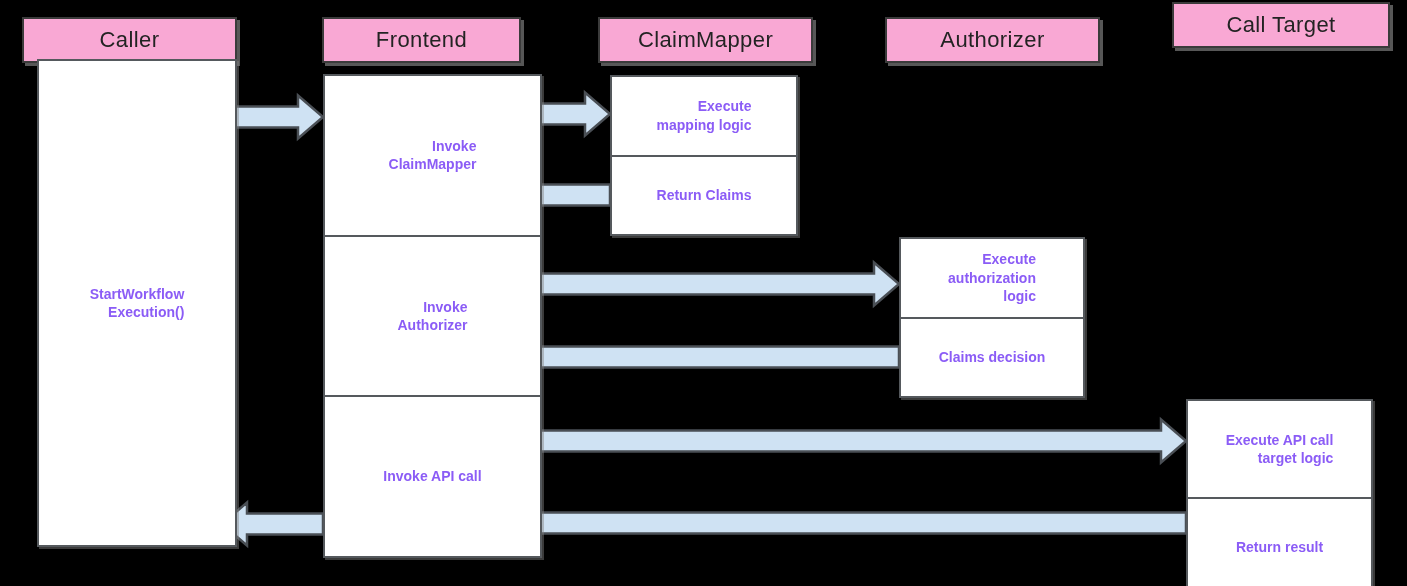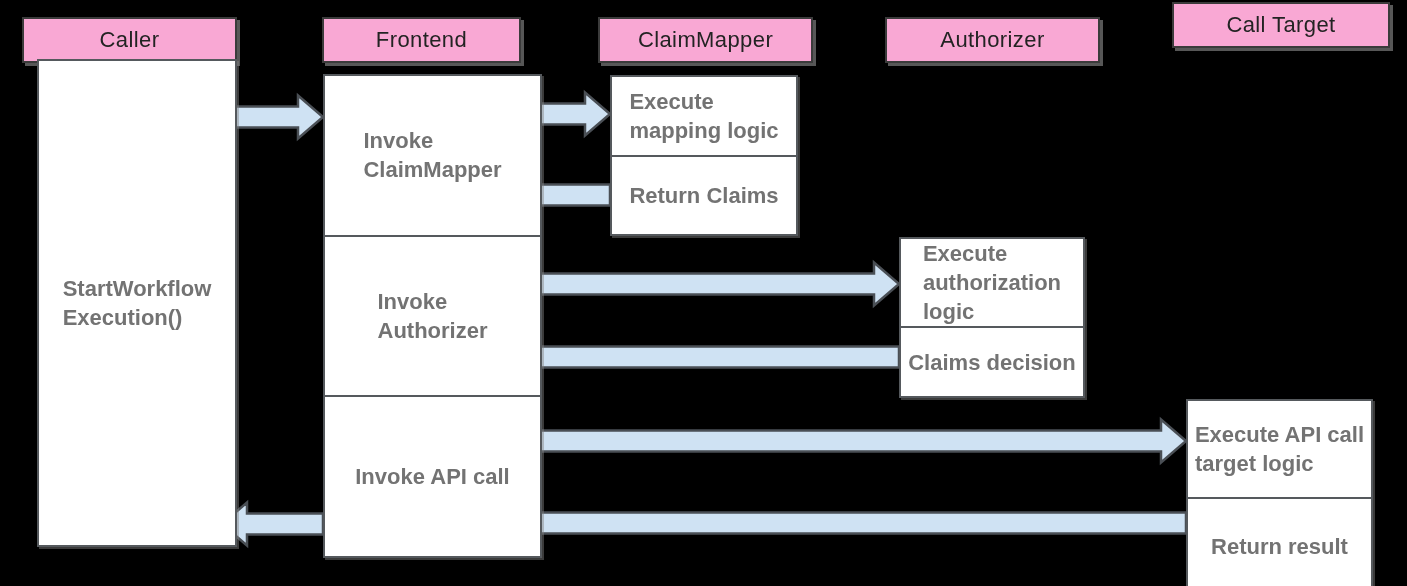--- a/index.html
+++ b/index.html
@@ -56,25 +56,25 @@
   .row{
     flex:1;
     display:flex;
     align-items:center;
     justify-content:center;
   }
   .row + .row{
     border-top:2px solid #55595d;
   }
   .blabel{
-    font-size:22px;
+    font-size:14px;
     font-weight:700;
     line-height:1.32;
-    color:#737373;
-    text-align:left;
+    color:#8b5cf6;
+    text-align:right;
     white-space:pre-line;
   }
 </style>
 </head>
 <body>
 
 <div class="canvas">
 
   <svg id="arrow-layer" viewBox="0 0 1407 586">
       <polygon points="222,106.5 298,106.5 298,95.5 323,117 298,138.5 298,127.5 222,127.5" fill="#cfe2f3" stroke="#4a4f55" stroke-width="2.5" stroke-linejoin="miter"></polygon>

